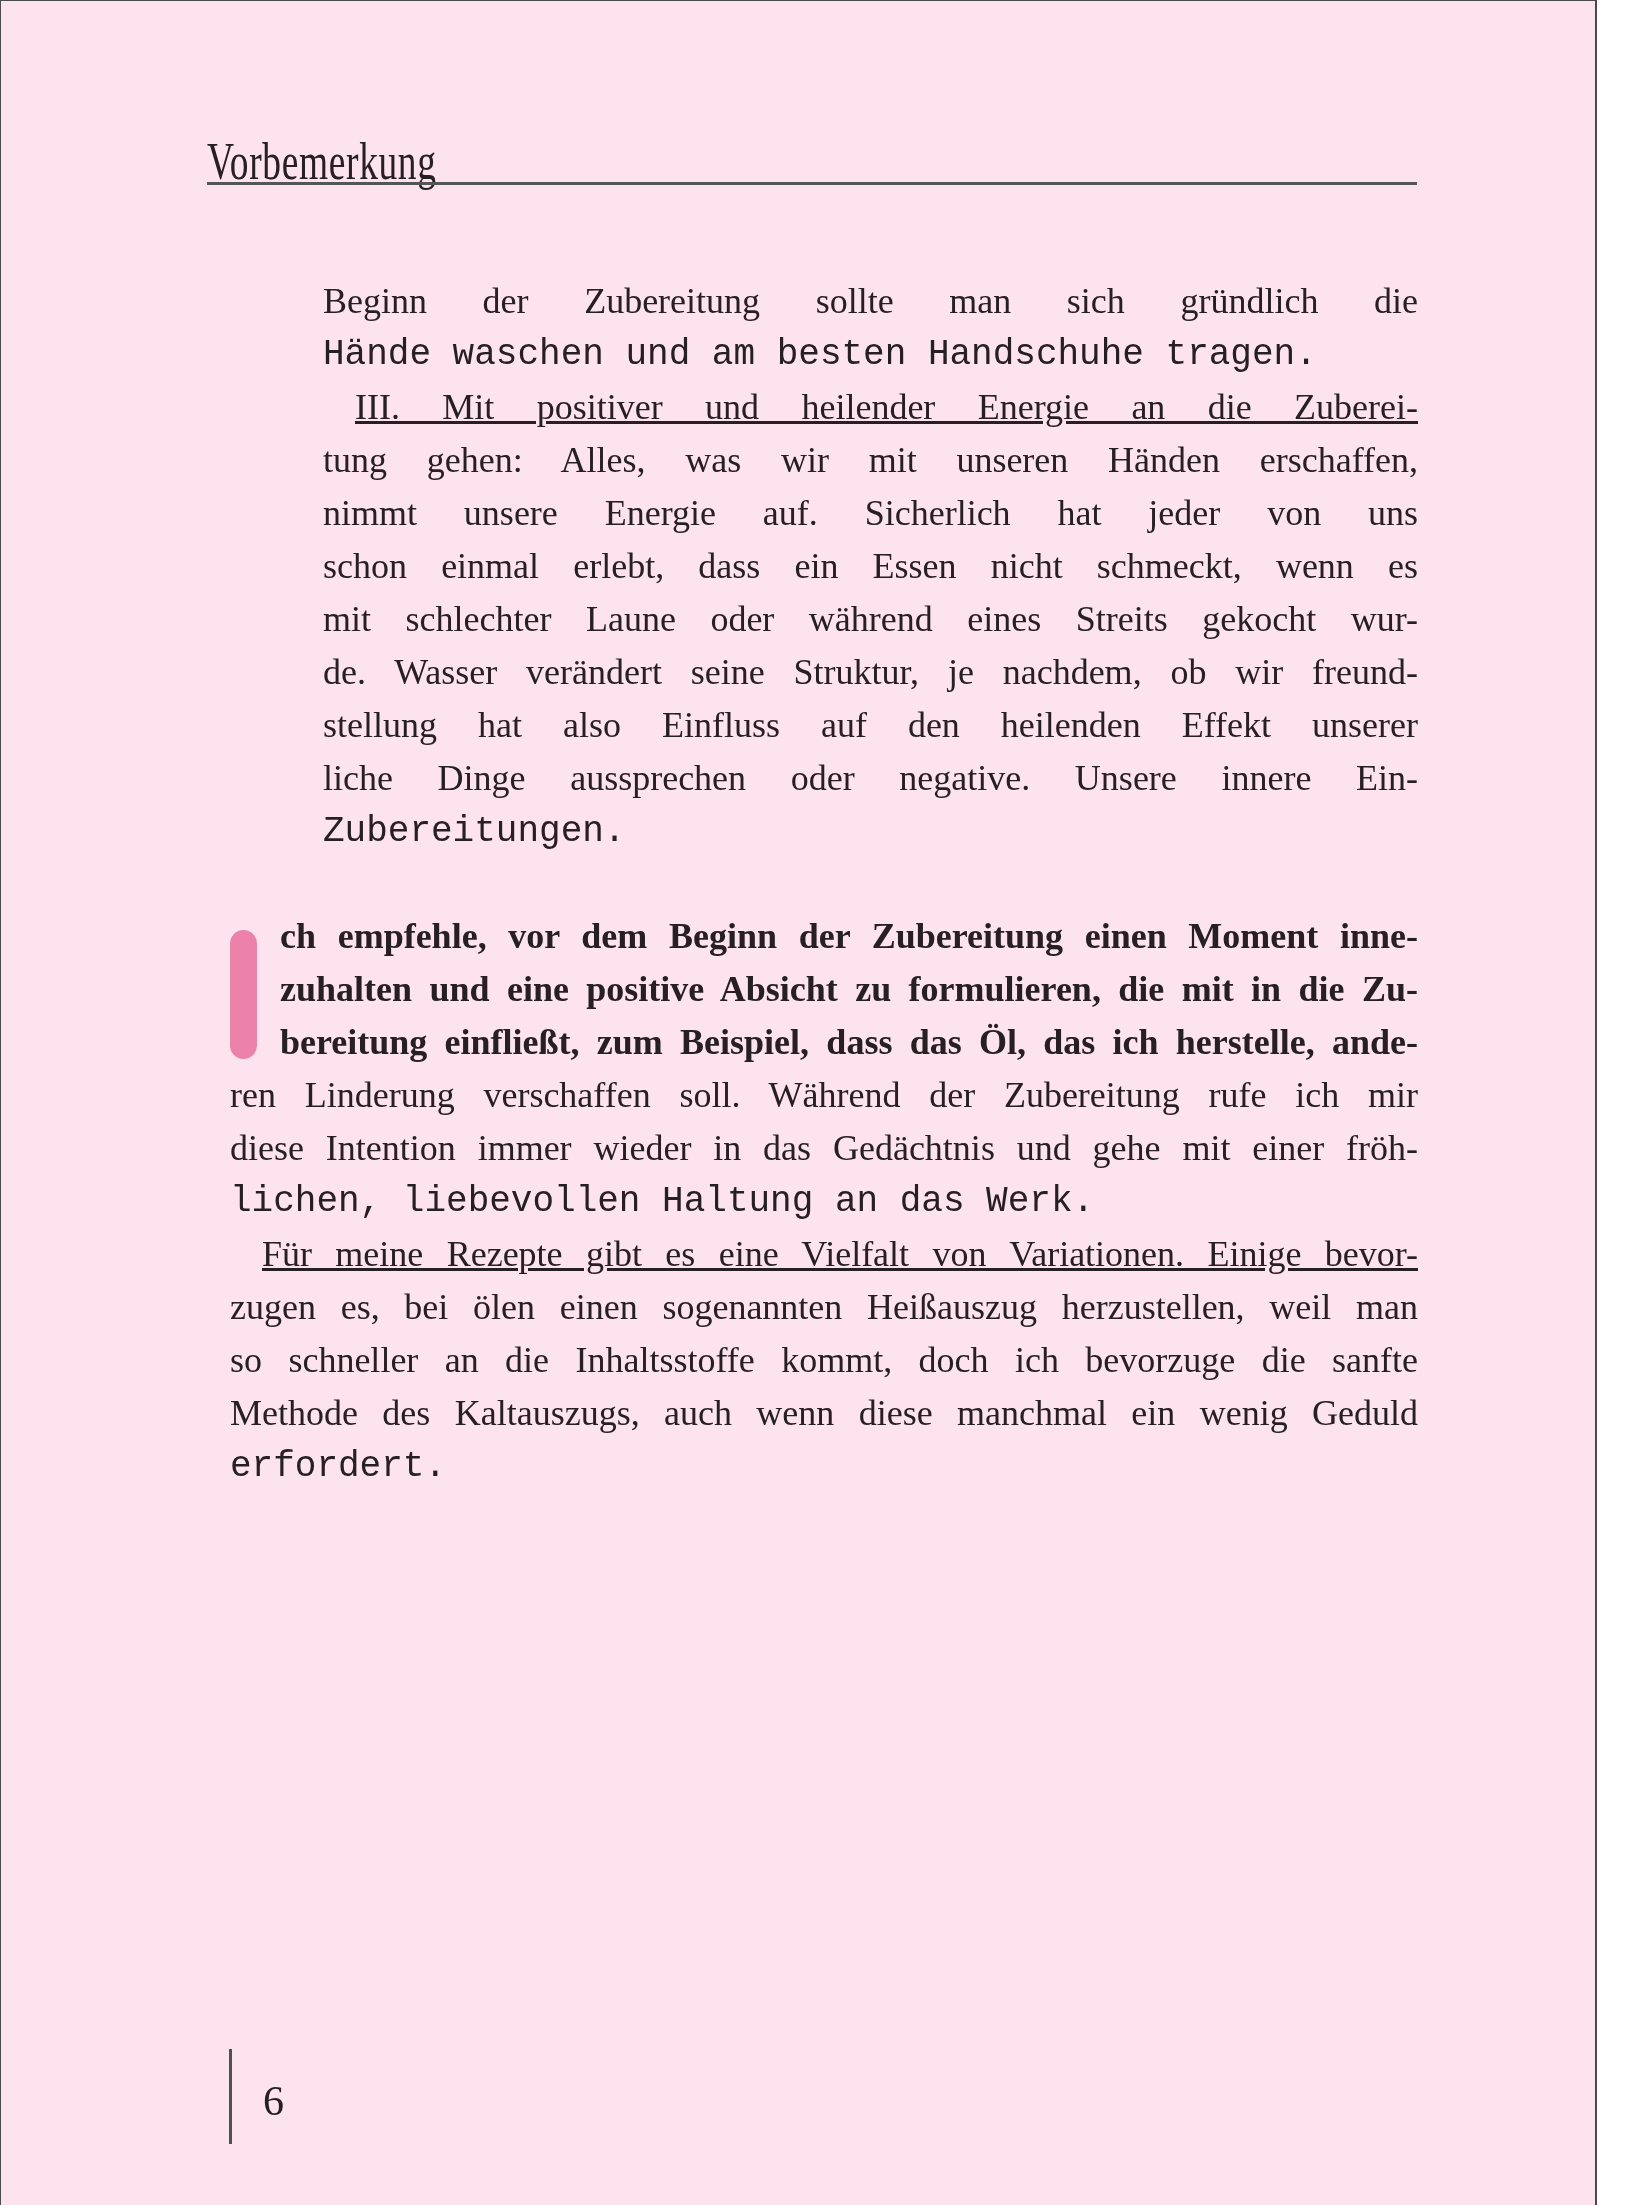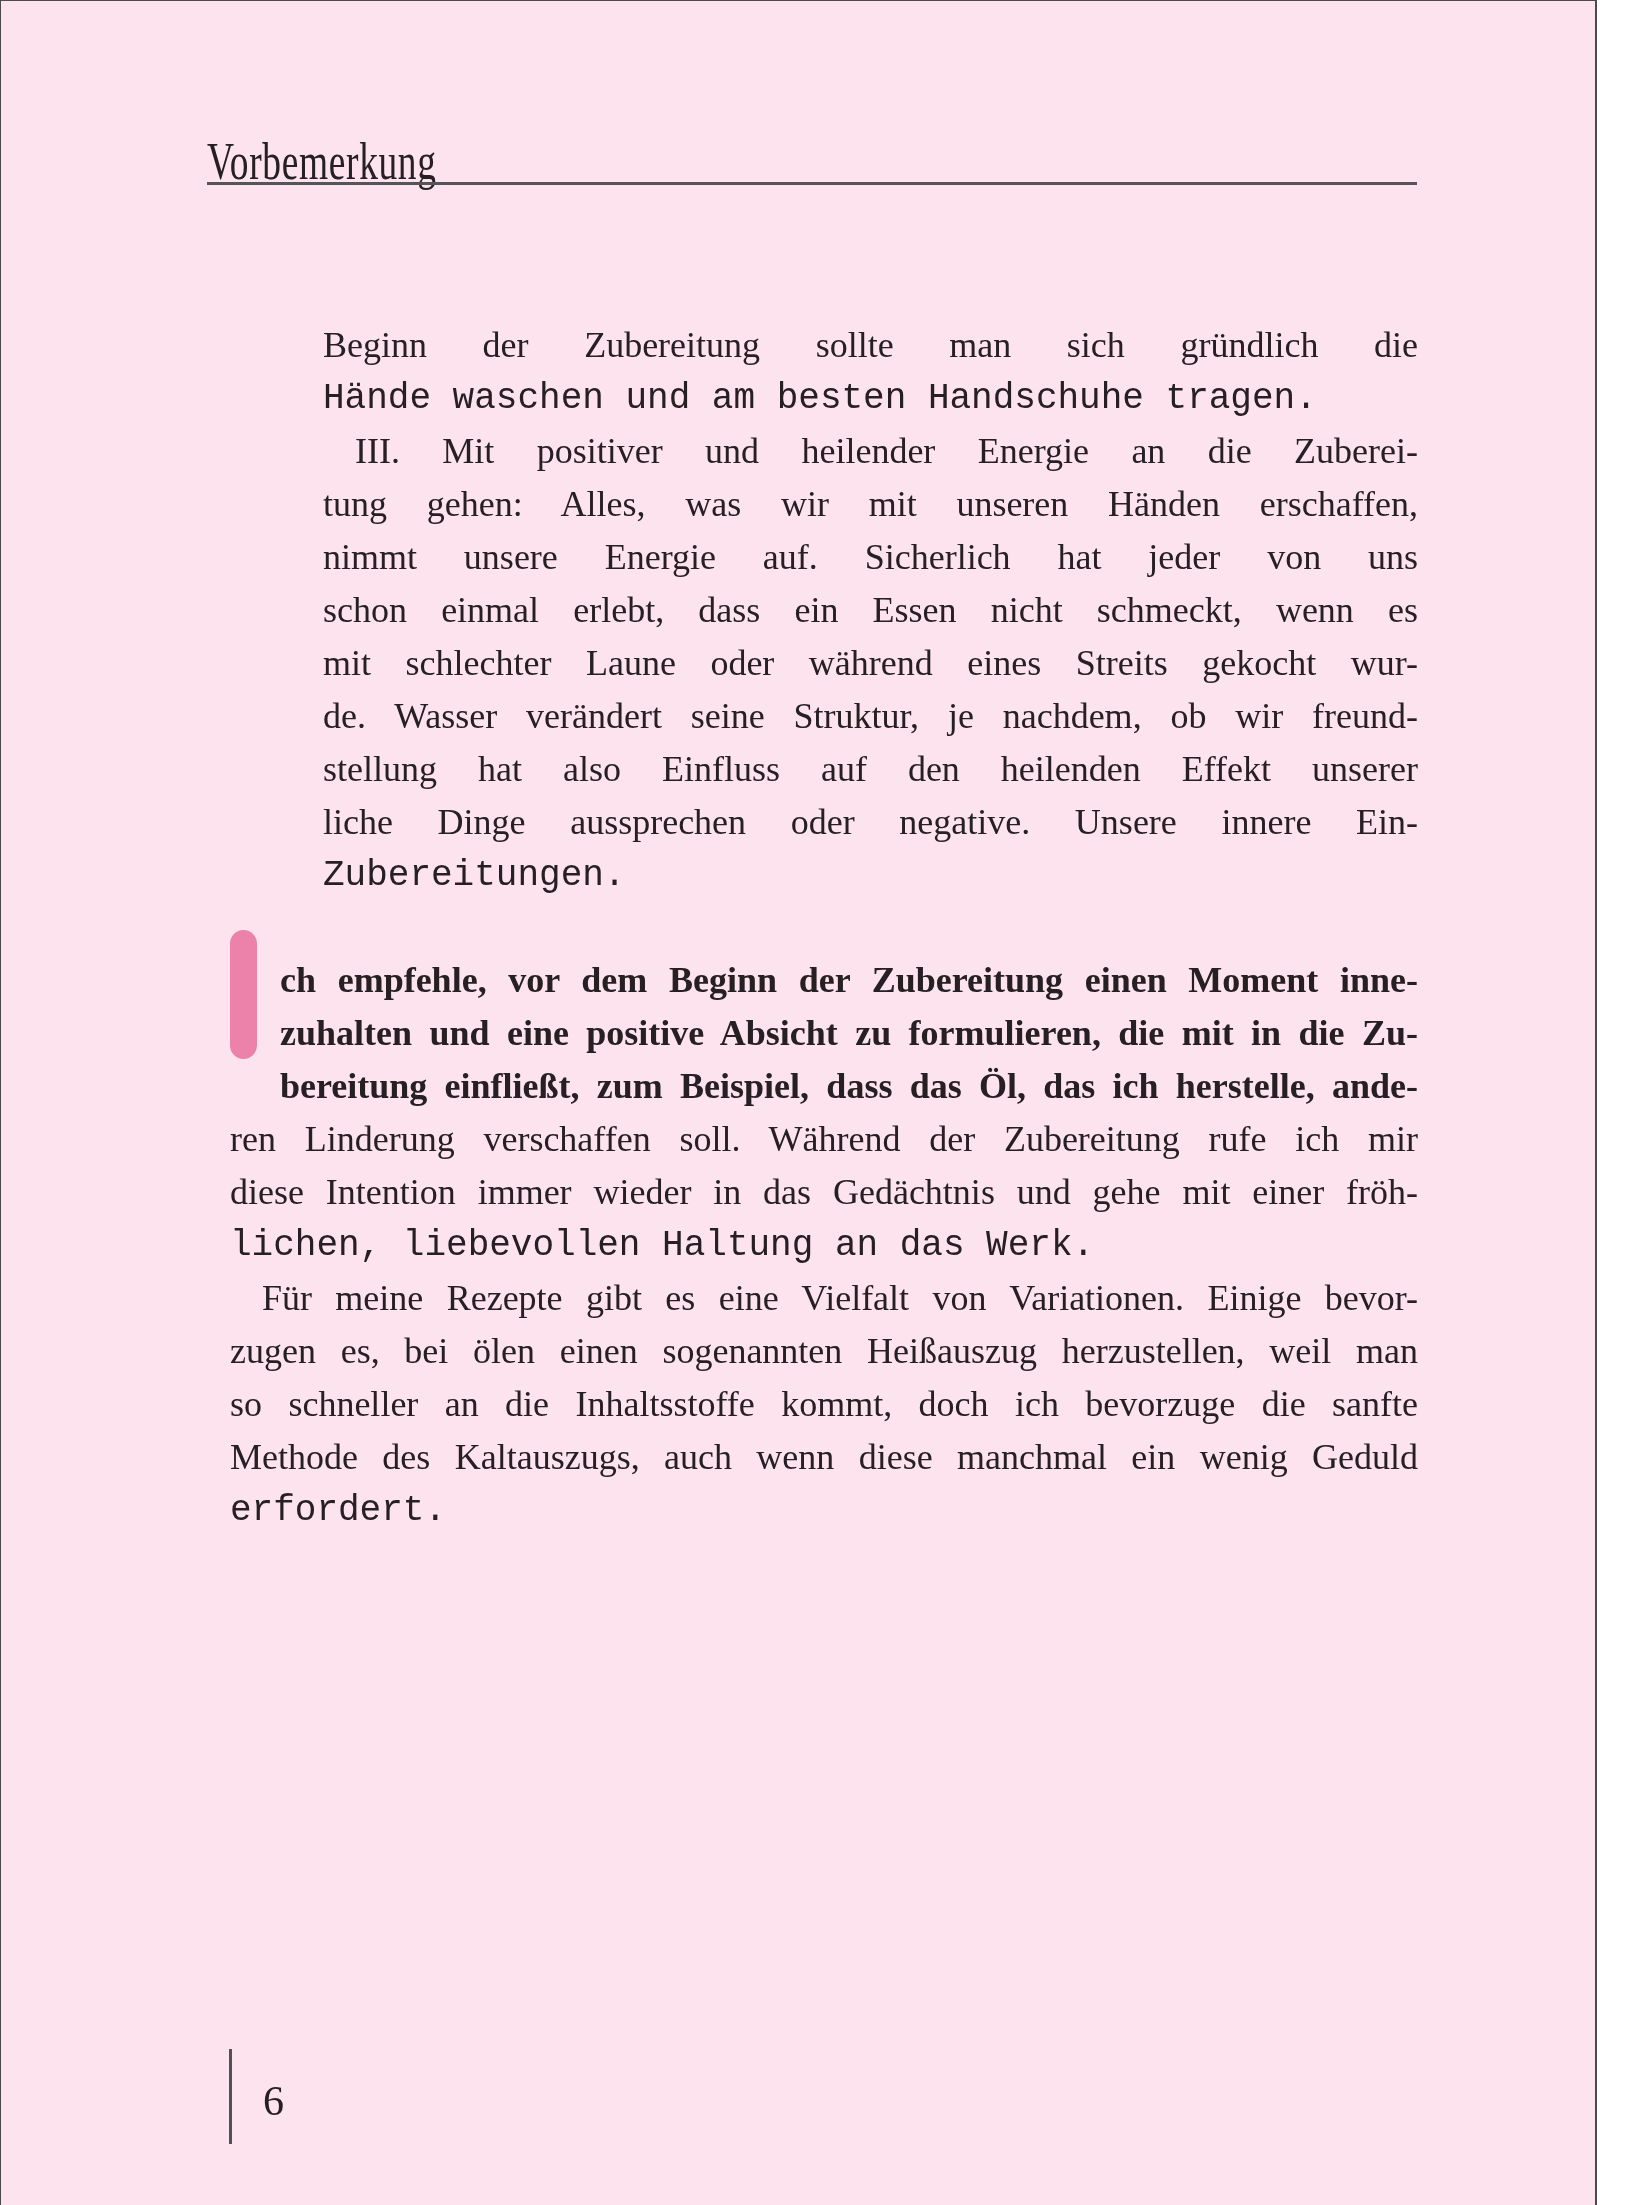--- a/index.html
+++ b/index.html
@@ -41,34 +41,33 @@
   .h-rule {
     position: absolute;
     left: 206px;
     top: 181px;
     width: 1210px;
     height: 3.1px;
     background: #555558;
   }
   .block {
     position: absolute;
-    margin-top: 44px;
   }
   #block1 { left: 322px;  top: 274px;  width: 1095px; }
   #block2a { left: 279px; top: 909px; width: 1138px; font-weight: bold; }
   #block2b { left: 229px; top: 1068px; width: 1188px; }
   .ln {
     height: 53px;
     line-height: 53px;
     font-size: 36px;
     text-align: justify;
     text-align-last: justify;
   }
   .ln.end { text-align-last: left; font-family: Liberation Mono, monospace; }
-  .ln.ind { text-indent: 32px; }
+  .ln.ind { text-indent: 32px; text-decoration: underline; }
   .drop-bar {
     position: absolute;
     left: 229px;
     top: 929px;
     width: 27px;
     height: 129px;
     border-radius: 13.7px;
     background: #ec82aa;
   }
   .f-line {

